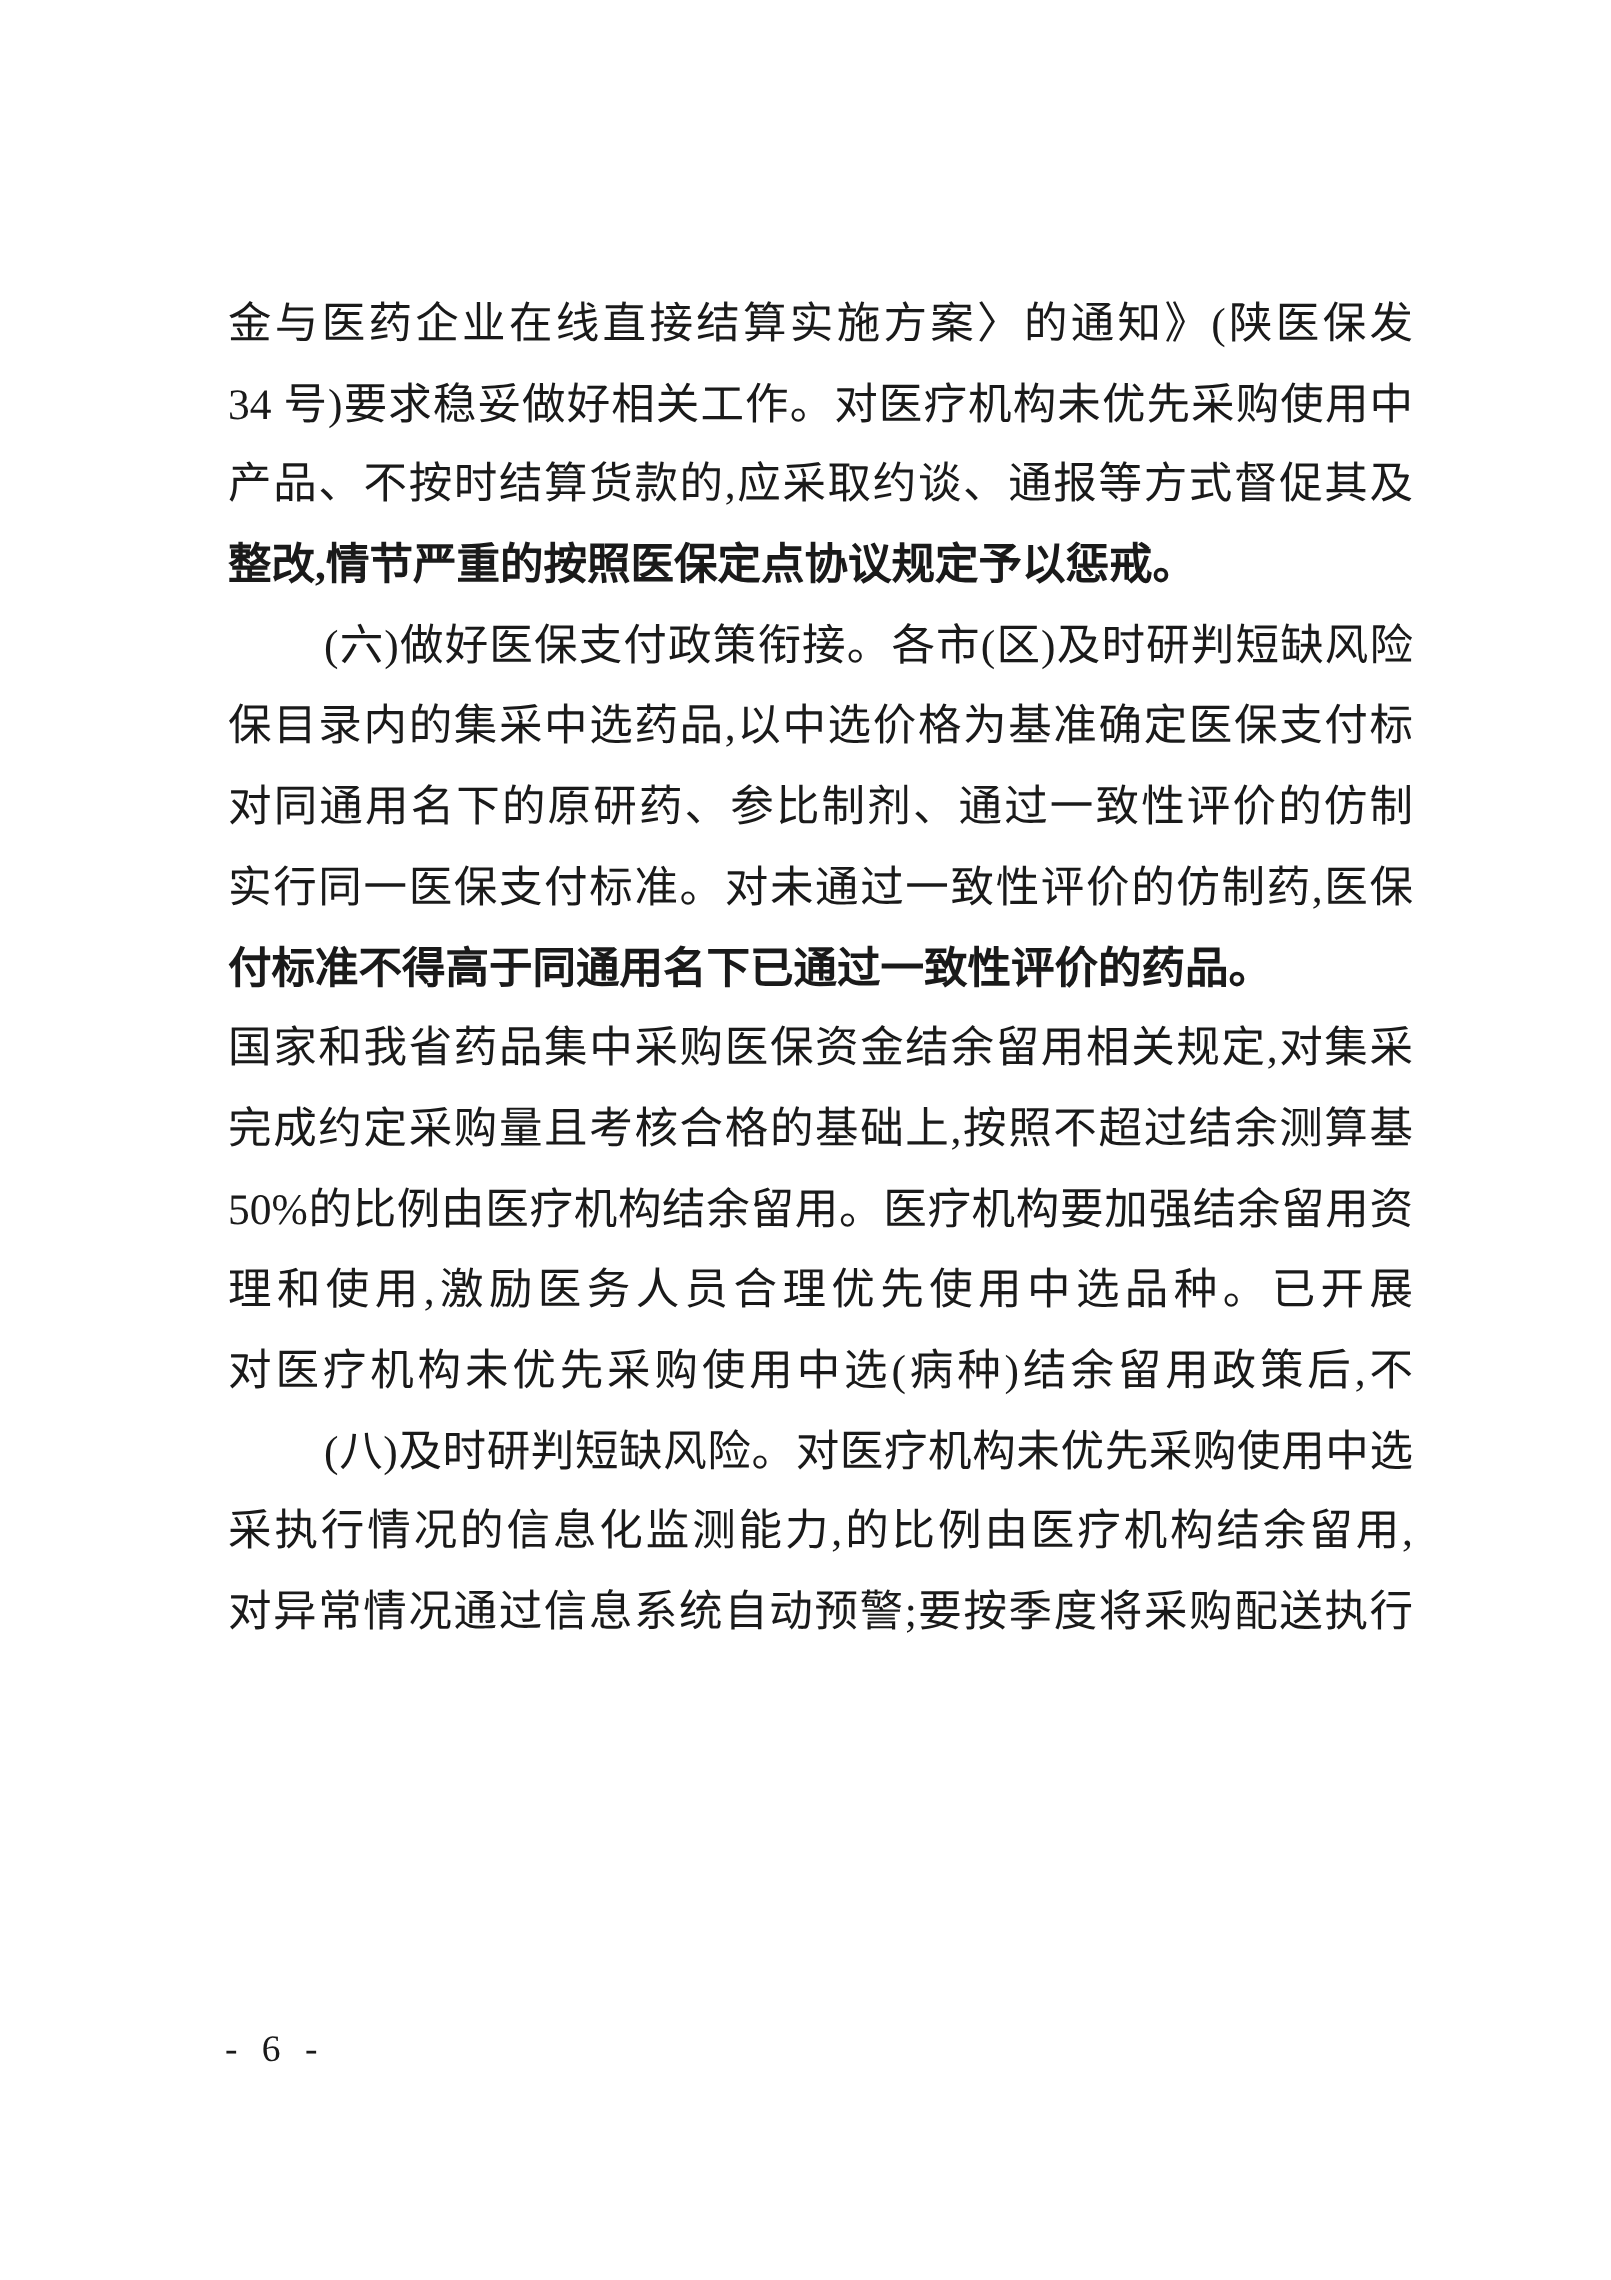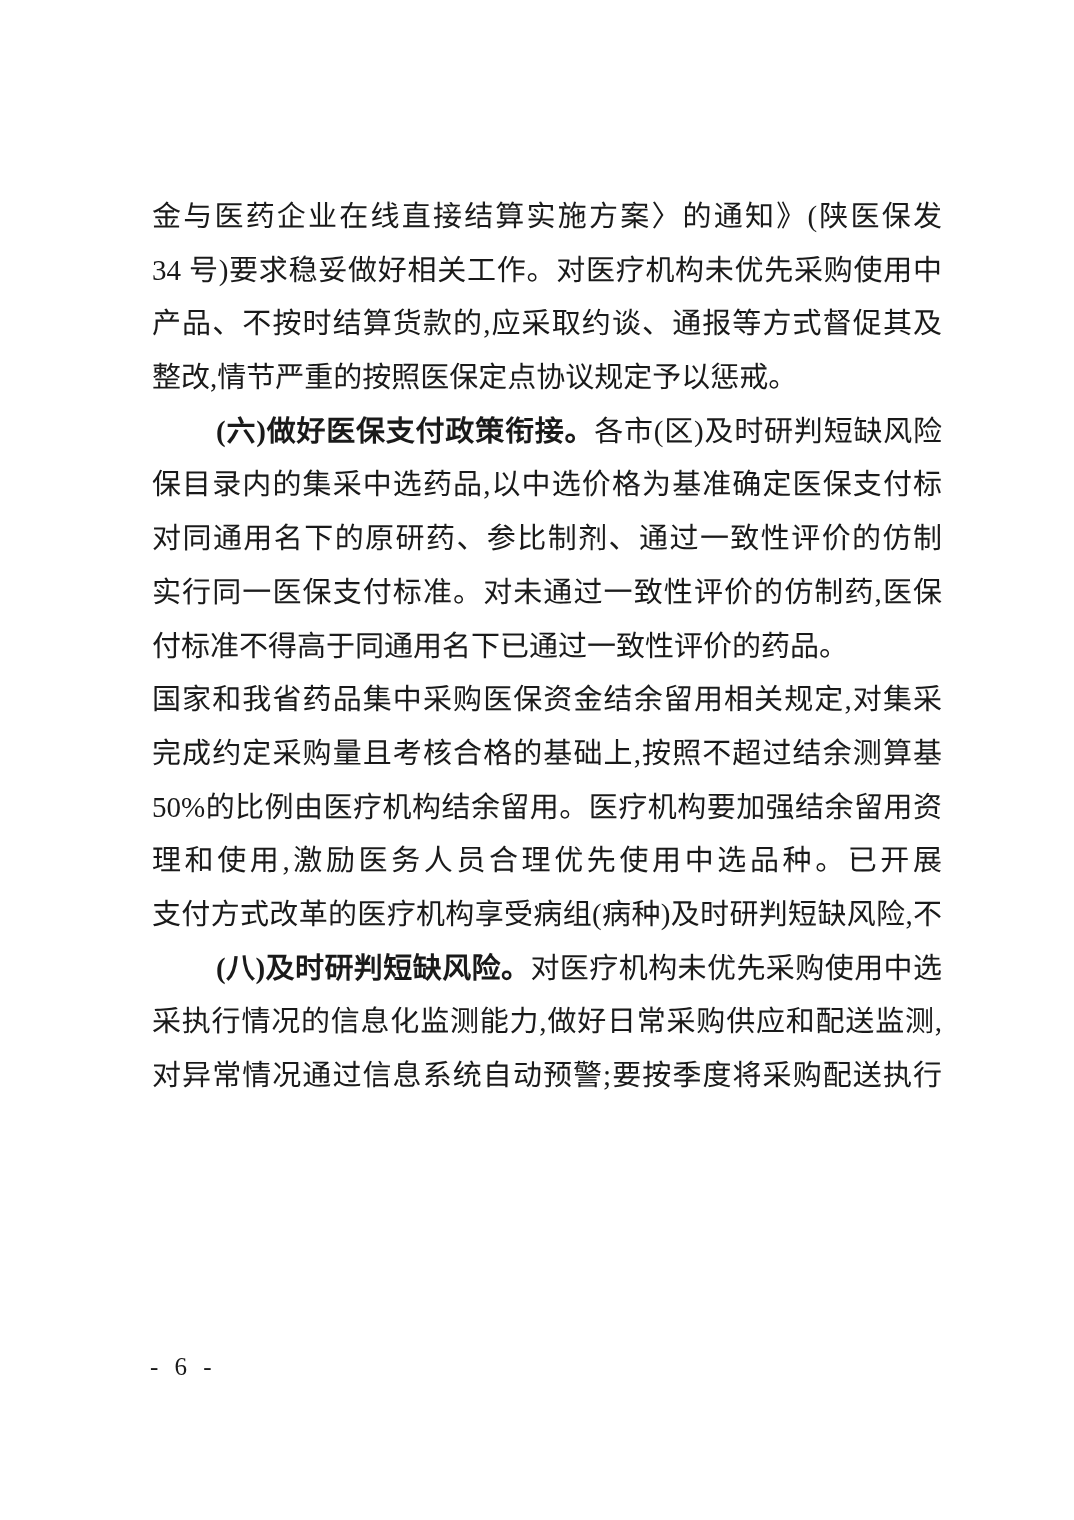--- a/index.html
+++ b/index.html
@@ -26,27 +26,28 @@
     height: 53.7px;
     line-height: 53.7px;
     font-size: 29px;
     text-align: justify;
     text-align-last: justify;
     overflow: hidden;
     white-space: normal;
   }
   .line.end {
     text-align-last: left;
+    font-weight: bold;
   }
   .line.indent {
     padding-left: 64px;
     width: 726px;
   }
   .line b {
-    font-weight: 700;
+    font-weight: 400;
   }
   .footer {
     position: absolute;
     left: 150px;
     top: 1352px;
     font-size: 25px;
     line-height: 30px;
     color: #1a1a1a;
     letter-spacing: 5px;
   }
@@ -62,19 +63,19 @@
       <div class="line end"><span>整改,情节严重的按照医保定点协议规定予以惩戒。</span></div>
       <div class="line indent"><b>(六)做好医保支付政策衔接。</b><span>各市(区)及时研判短缺风险</span></div>
       <div class="line"><span>保目录内的集采中选药品,以中选价格为基准确定医保支付标准。</span></div>
       <div class="line"><span>对同通用名下的原研药、参比制剂、通过一致性评价的仿制药,</span></div>
       <div class="line"><span>实行同一医保支付标准。对未通过一致性评价的仿制药,医保支</span></div>
       <div class="line end"><span>付标准不得高于同通用名下已通过一致性评价的药品。</span></div>
       <div class="line"><span>国家和我省药品集中采购医保资金结余留用相关规定,对集采品</span></div>
       <div class="line"><span>完成约定采购量且考核合格的基础上,按照不超过结余测算基数</span></div>
       <div class="line"><span>50%的比例由医疗机构结余留用。医疗机构要加强结余留用资金管</span></div>
       <div class="line"><span>理和使用,激励医务人员合理优先使用中选品种。已开展 DRG/DIP</span></div>
-      <div class="line"><span>支付方式改革的医疗机构享受病组(病种)及时研判短缺风险,不</span></div>
+      <div class="line"><span>对医疗机构未优先采购使用中选(病种)结余留用政策后,不</span></div>
       <div class="line indent"><b>(八)及时研判短缺风险。</b><span>对医疗机构未优先采购使用中选</span></div>
-      <div class="line"><span>采执行情况的信息化监测能力,做好日常采购供应和配送监测,</span></div>
+      <div class="line"><span>采执行情况的信息化监测能力,的比例由医疗机构结余留用,</span></div>
       <div class="line"><span>对异常情况通过信息系统自动预警;要按季度将采购配送执行情</span></div>
     </div>
   <div class="footer">- 6 -</div>
 </div>
 
 </body></html>

